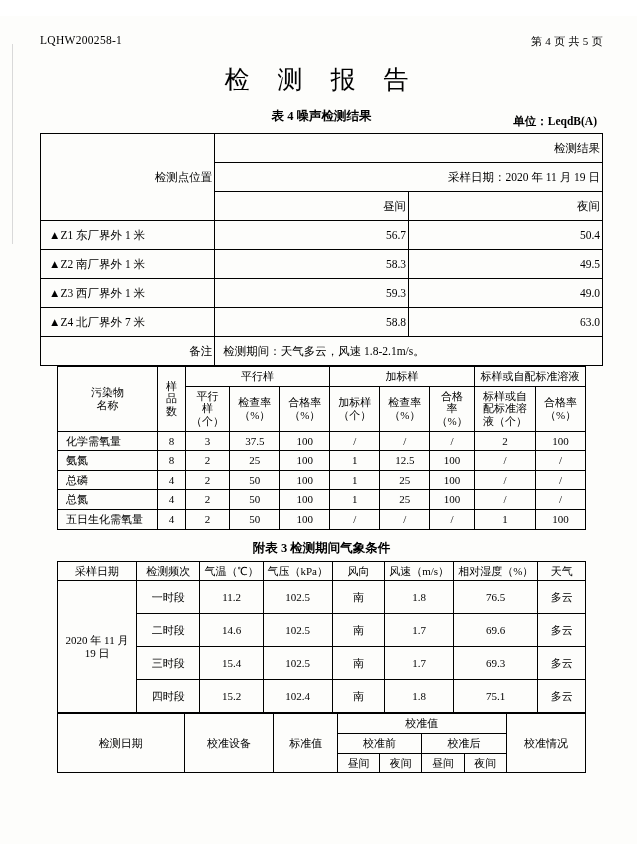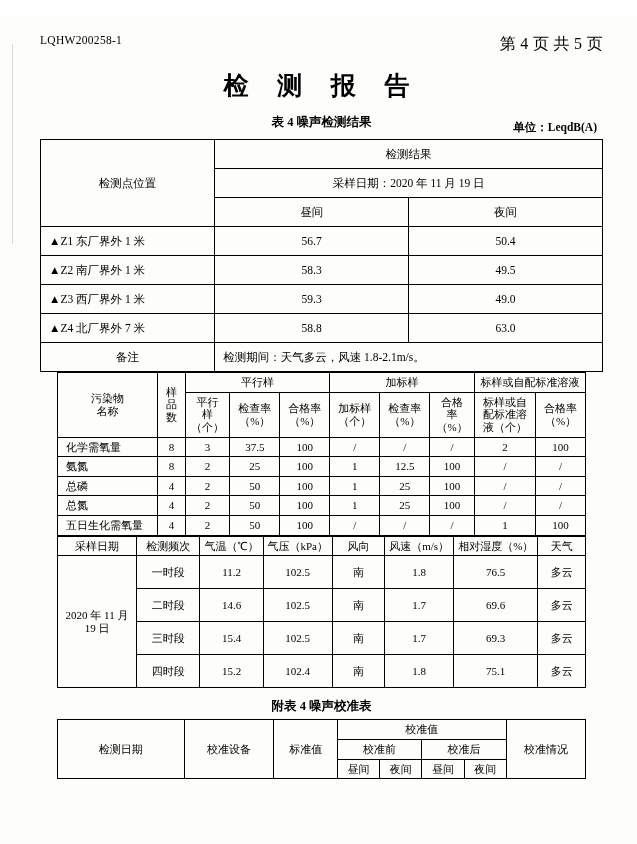--- a/index.html
+++ b/index.html
@@ -34,25 +34,25 @@
     background: #d9d9d9;
   }
   .hdr {
     display: flex;
     justify-content: space-between;
     align-items: flex-start;
     font-size: 11.5px;
     letter-spacing: .3px;
   }
   .hdr .code { font-family: "Liberation Serif", serif; }
-  .hdr .pg { font-size: 16px; }
+  .hdr .pg { font-size: 11px; }
   .doc-title {
     text-align: center;
     font-size: 25px;
-    font-weight: bold;
+    font-weight: normal;
     letter-spacing: 10px;
     margin: 14px 0 12px 0;
     font-family: "DejaVu Serif", serif;
   }
   .tbl-cap {
     text-align: left;
     font-size: 12.5px;
     font-weight: bold;
     margin: 0 0 4px 0;
     position: relative;
@@ -71,21 +71,21 @@
     font-size: 11.5px;
     font-weight: bold;
   }
   table {
     border-collapse: collapse;
     width: 100%;
     font-size: 11.5px;
   }
   table.noise td, table.noise th {
     border: 1px solid #000;
-    text-align: center;
+    text-align: right;
     padding: 4px 2px;
     height: 20px;
   }
   .sec-head {
     font-size: 14px;
     font-weight: bold;
     margin: 12px 0 8px 2px;
     font-family: "DejaVu Serif", serif;
   }
   .subtbl-cap {
@@ -259,20 +259,21 @@
       <td>100</td>
       <td>/</td>
       <td>/</td>
       <td>/</td>
       <td>1</td>
       <td>100</td>
     </tr>
   </tbody>
     </table>
 
+  <div class="subtbl-cap blk">附表 3 检测期间气象条件</div>
   <table class="grid">
     <tbody>
         <tr>
       <td style="width:15%">采样日期</td>
       <td style="width:12%">检测频次</td>
       <td style="width:12%">气温（℃）</td>
       <td style="width:13%">气压（kPa）</td>
       <td style="width:10%">风向</td>
       <td style="width:13%">风速（m/s）</td>
       <td style="width:16%">相对湿度（%）</td>
@@ -312,21 +313,20 @@
       <td>15.2</td>
       <td>102.4</td>
       <td>南</td>
       <td>1.8</td>
       <td>75.1</td>
       <td>多云</td>
     </tr>
   </tbody>
     </table>
 
-  <div class="subtbl-cap blk">附表 4  噪声校准表</div>
   <table class="grid">
     <tbody>
         <tr>
       <td rowspan="3" style="width:24%">检测日期</td>
       <td rowspan="3" style="width:17%">校准设备</td>
       <td rowspan="3" style="width:12%">标准值</td>
       <td colspan="4">校准值</td>
       <td rowspan="3" style="width:15%">校准情况</td>
     </tr>
     <tr>

